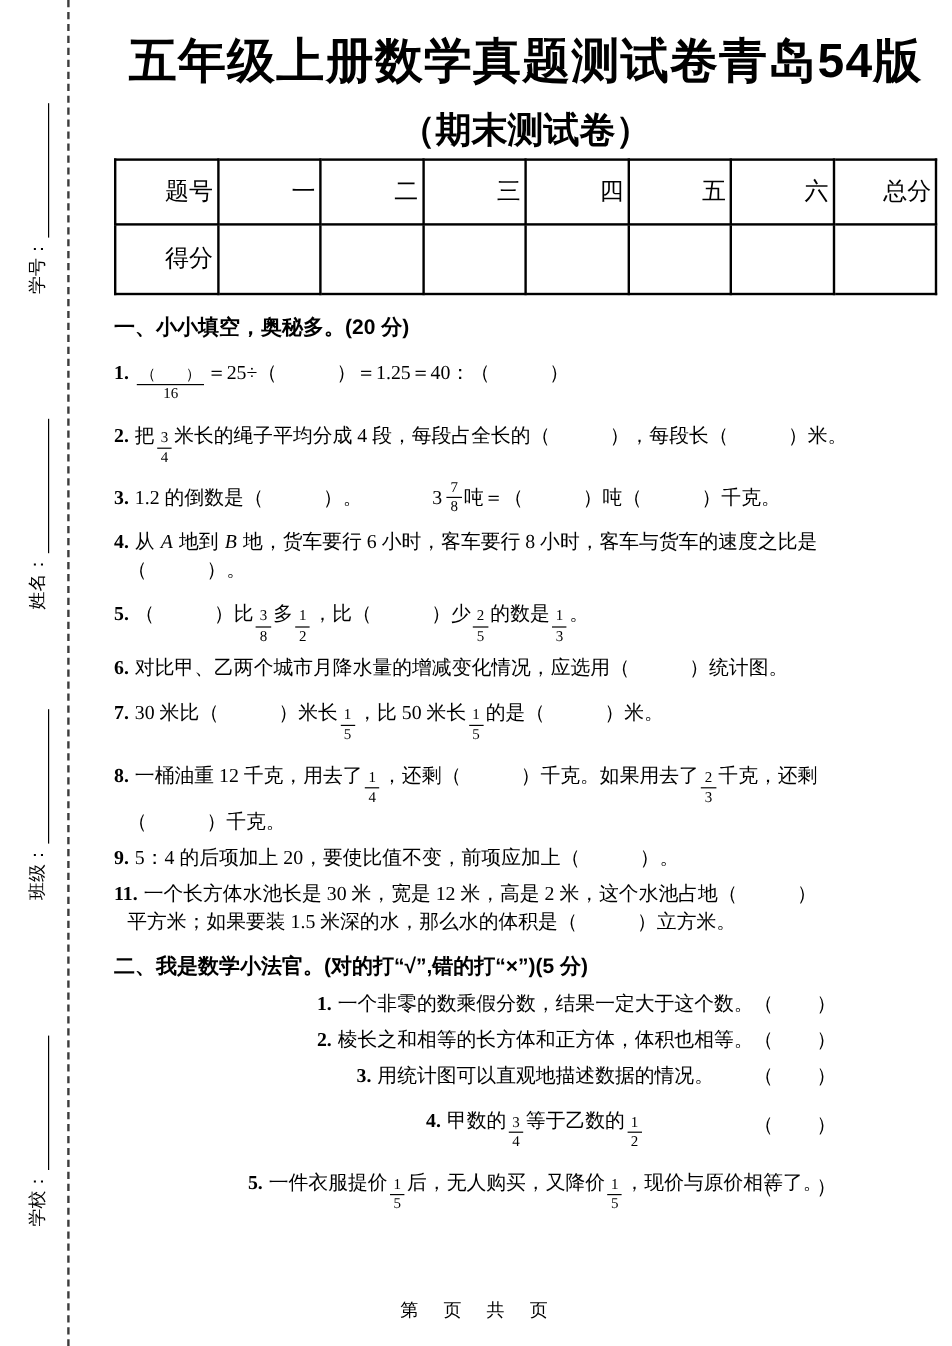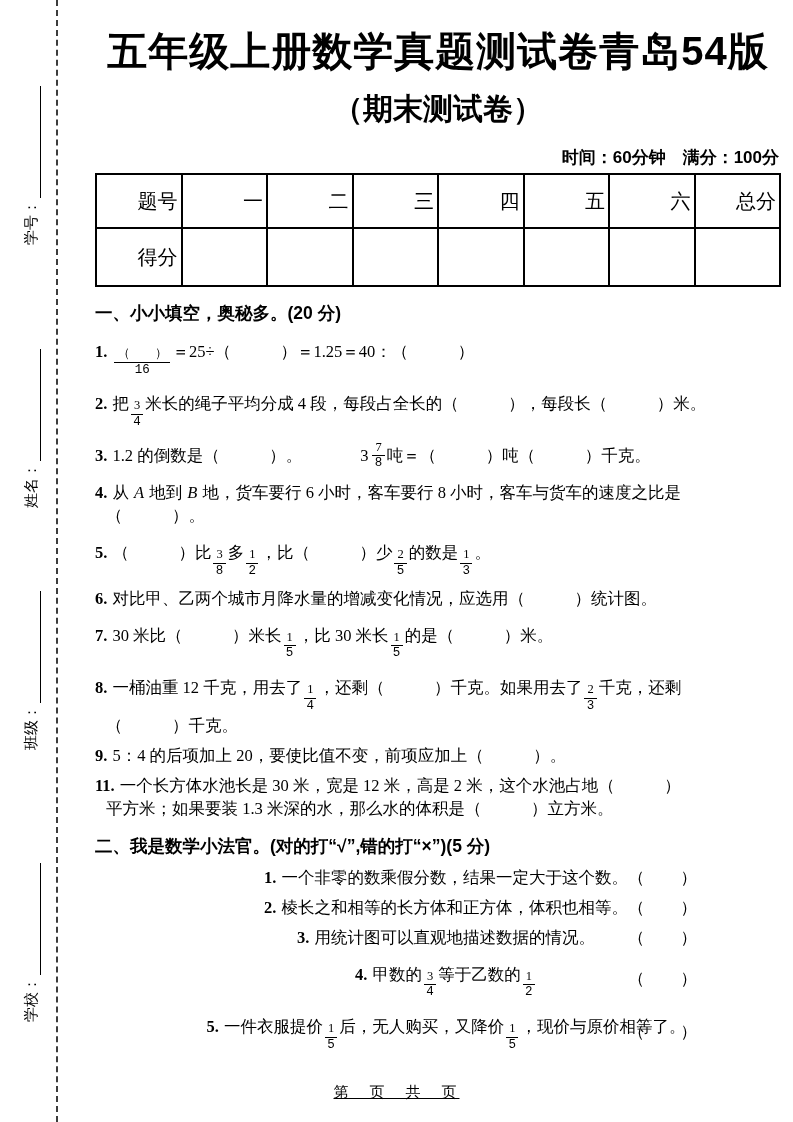--- a/index.html
+++ b/index.html
@@ -43,26 +43,26 @@
   .q-indent{padding-left:16px;text-align:center;}
   .ans{position:absolute;left:533px;top:50%;transform:translateY(-50%);
        letter-spacing:1px;}
   .q-indent .ans{left:517px;}
 
   .fracwrap{display:inline-flex;align-items:center;}
   .fracwrap .whole{margin-right:2px;}
   .frac{display:inline-flex;flex-direction:column;align-items:center;
         vertical-align:-0.8em;line-height:1.25;font-size:12.5px;margin:0 2px;}
   .frac .num{border-bottom:1.3px solid #000;padding:0 3px;}
-  .frac .den{padding:0 2px;font-family:Liberation Mono, monospace;}
+  .frac .den{padding:0 2px;}
   .gap{display:inline-block;}
   .var{font-style:italic;padding:0 1px;}
 
   .footer{position:absolute;left:0;right:0;bottom:20px;text-align:center;
-          font-size:15px;letter-spacing:3px;text-decoration:underline;}
+          font-size:15px;letter-spacing:3px;}
 </style>
 </head>
 <body>
 
 <div class="page">
 
   <div class="cutline"></div>
   <aside id="sidebar">
       <div class="side-field">
         <span>学号：</span>
@@ -78,21 +78,20 @@
       </div>
       <div class="side-field">
         <span>学校：</span>
         <span class="blank"></span>
       </div>
     </aside>
 
   <div class="main">
     <h1 class="title">五年级上册数学真题测试卷青岛54版</h1>
     <h2 class="subtitle">（期末测试卷）</h2>
-    <div class="meta">时间：60分钟　满分：100分</div>
 
     <table class="score">
       <tbody>
         <tr id="score-header-row">
             <td>题号</td>
             <td>一</td>
             <td>二</td>
             <td>三</td>
             <td>四</td>
             <td>五</td>
@@ -169,21 +168,21 @@
           </div>
           <div class="q">
             <div class="qline"><span class="qnum">6.</span><span>对比甲、乙两个城市月降水量的增减变化情况，应选用（　　　）统计图。</span></div>
           </div>
           <div class="q">
             <div class="qline hasfrac"><span class="qnum">7.</span><span>30 米比（　　　）米长</span><span class="fracwrap">
                 <span class="frac">
                   <span class="num">1</span>
                   <span class="den">5</span>
                 </span>
-              </span><span>，比 30 米长</span><span class="fracwrap">
+              </span><span>，比 50 米长</span><span class="fracwrap">
                 <span class="frac">
                   <span class="num">1</span>
                   <span class="den">5</span>
                 </span>
               </span><span>的是（　　　）米。</span></div>
           </div>
           <div class="q">
             <div class="qline hasfrac"><span class="qnum">8.</span><span>一桶油重 12 千克，用去了</span><span class="fracwrap">
                 <span class="frac">
                   <span class="num">1</span>
@@ -195,21 +194,21 @@
                   <span class="den">3</span>
                 </span>
               </span><span>千克，还剩</span></div>
             <div class="qline cont"><span>（　　　）千克。</span></div>
           </div>
           <div class="q">
             <div class="qline"><span class="qnum">9.</span><span>5：4 的后项加上 20，要使比值不变，前项应加上（　　　）。</span></div>
           </div>
           <div class="q">
             <div class="qline"><span class="qnum">11.</span><span>一个长方体水池长是 30 米，宽是 12 米，高是 2 米，这个水池占地（　　　）</span></div>
-            <div class="qline cont"><span>平方米；如果要装 1.3 米深的水，那么水的体积是（　　　）立方米。</span></div>
+            <div class="qline cont"><span>平方米；如果要装 1.5 米深的水，那么水的体积是（　　　）立方米。</span></div>
           </div>
         </section>
         <section class="qsection">
           <div class="sec-heading">二、我是数学小法官。(对的打“√”,错的打“×”)(5 分)</div>
           <div class="q q-indent">
             <div class="qline"><span class="qnum">1.</span><span>一个非零的数乘假分数，结果一定大于这个数。</span><span class="ans">（　　）</span></div>
           </div>
           <div class="q q-indent">
             <div class="qline"><span class="qnum">2.</span><span>棱长之和相等的长方体和正方体，体积也相等。</span><span class="ans">（　　）</span></div>
           </div>

